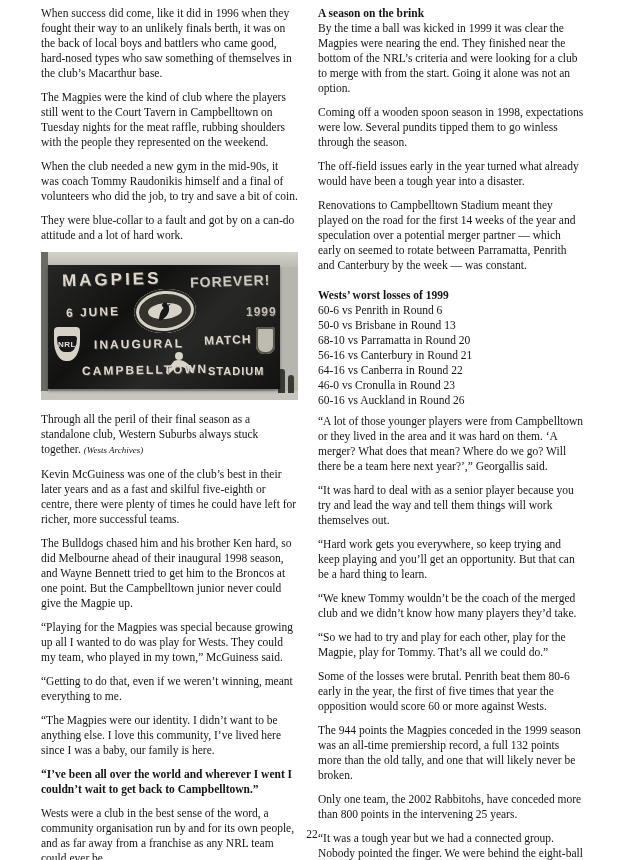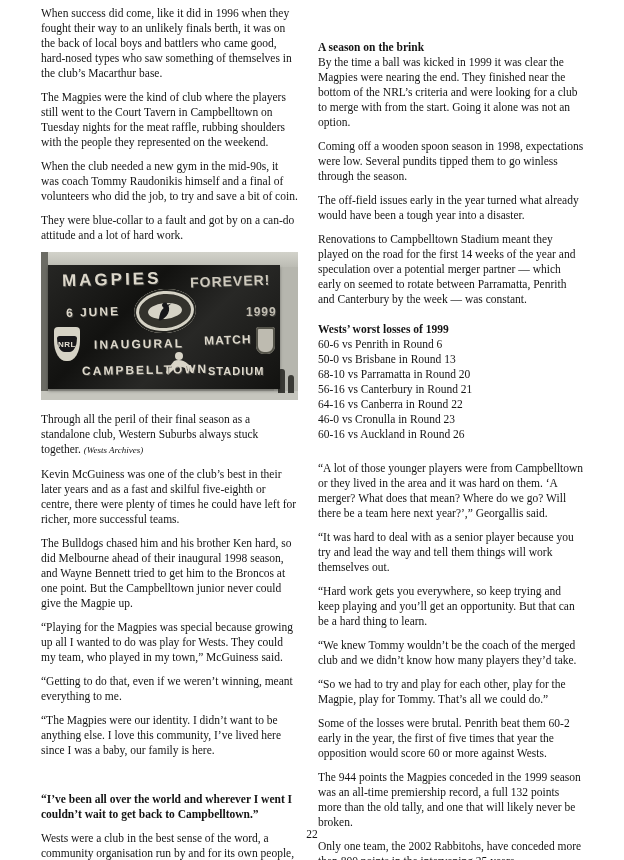--- a/index.html
+++ b/index.html
@@ -5,24 +5,24 @@
   html,body { margin:0; padding:0; }
   body {
     width:624px; height:860px; background:#ffffff;
     font-family:"Liberation Serif", serif; color:#141414;
   }
   .page { position:relative; width:624px; height:860px; background:#ffffff; overflow:hidden; }
   .col { position:absolute; top:6px; }
   .col-left  { left:41px;  width:257px; }
   .col-right { left:318px; width:267px; }
   p { font-size:11.5px; line-height:15px; margin:0 0 9px 0; }
-  .bold { font-weight:bold;margin-top:34px; }
+  .bold { font-weight:bold; }
   .block { display:block; }
   .tight { margin:0; }
-  .losses-block { margin:15px 0 19px 0; }
+  .losses-block { margin:15px 0 6px 0; }
   .caption { margin-top:4px; }
   .caption .credit { font-style:italic; font-size:9px; }
   .page-number { position:absolute; left:0; right:0; top:828px; text-align:center; font-size:11.5px; }
 
   
   .photo {
     position:relative; width:257px; height:148px; margin:5px 0 12px 0;
     background:#a6a69e; overflow:hidden;
   }
   .ph-roof { position:absolute; top:0; left:0; right:0; height:15px;
@@ -164,21 +164,21 @@
       <p class="tight">64-16 vs Canberra in Round 22</p>
       <p class="tight">46-0 vs Cronulla in Round 23</p>
       <p class="tight">60-16 vs Auckland in Round 26</p>
     </div>
 
     <p>“A lot of those younger players were from Campbelltown or they lived in the area and it was hard on them. ‘A merger? What does that mean? Where do we go? Will there be a team here next year?’,” Georgallis said.</p>
     <p>“It was hard to deal with as a senior player because you try and lead the way and tell them things will work themselves out.</p>
     <p>“Hard work gets you everywhere, so keep trying and keep playing and you’ll get an opportunity. But that can be a hard thing to learn.</p>
     <p>“We knew Tommy wouldn’t be the coach of the merged club and we didn’t know how many players they’d take.</p>
     <p>“So we had to try and play for each other, play for the Magpie, play for Tommy. That’s all we could do.”</p>
-    <p>Some of the losses were brutal. Penrith beat them 60-2 early in the year, the first of five times that year the opposition would score 60 or more against Wests.</p>
+    <p>Some of the losses were brutal. Penrith beat them 80-6 early in the year, the first of five times that year the opposition would score 60 or more against Wests.</p>
     <p>The 944 points the Magpies conceded in the 1999 season was an all-time premiership record, a full 132 points more than the old tally, and one that will likely never be broken.</p>
     <p>Only one team, the 2002 Rabbitohs, have conceded more than 800 points in the intervening 25 years.</p>
     <p>“It was a tough year but we had a connected group. Nobody pointed the finger. We were behind the eight-ball before the season even started and we went through almost 40 players,” Georgallis said.</p>
 
   </div>
 
   <div class="page-number">22</div>
 </div>
 
 </body></html>

